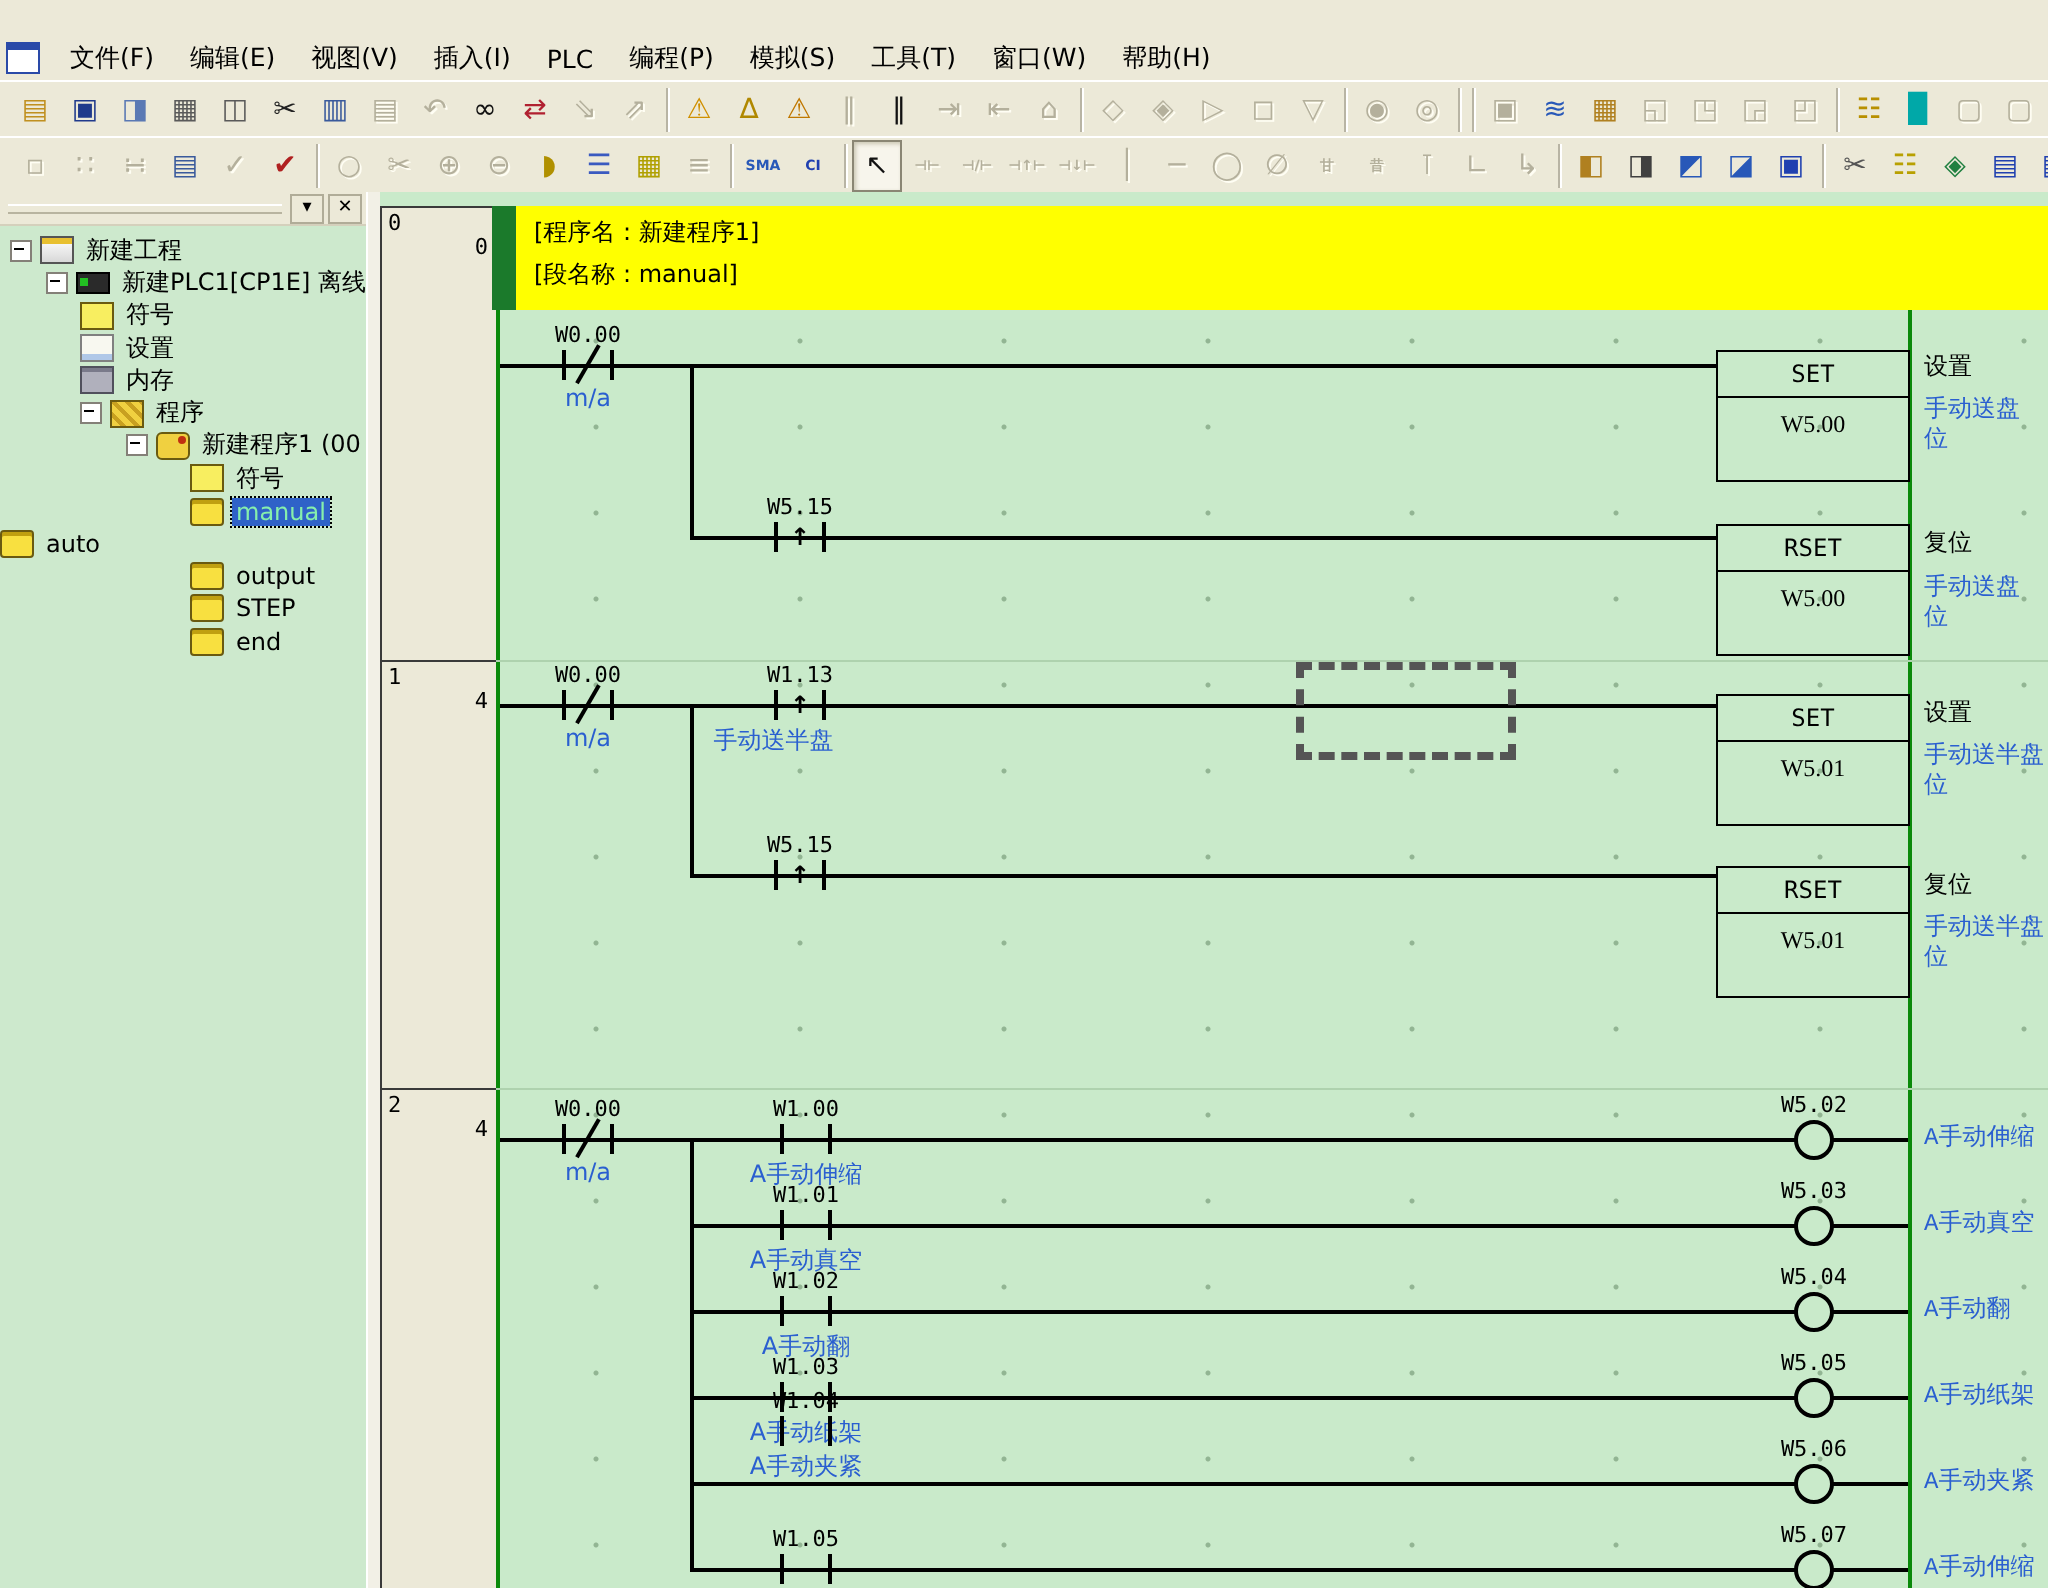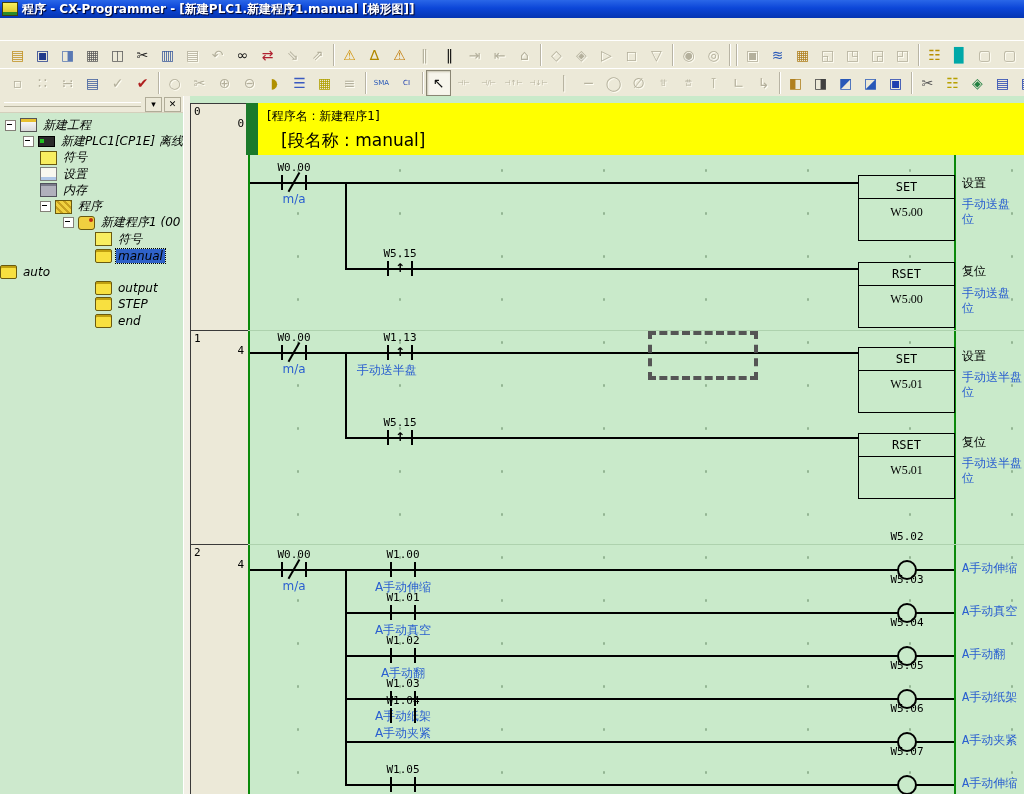--- a/index.html
+++ b/index.html
@@ -23,21 +23,21 @@
   
   .toolbar{position:absolute;left:0;width:1024px;height:28px;background:#ece9d8;
     border-top:1px solid #fff;display:flex;align-items:center;overflow:hidden;}
   #toolbar1{top:40px;} #toolbar2{top:68px;border-bottom:1px solid #d0ccb8;}
   .grip{width:5px;height:22px;margin:0 3px 0 2px;
     background:repeating-linear-gradient(to right,#fff 0 1px,#b8b4a0 1px 2px,transparent 2px 3px);}
   .tbtn{width:23px;height:24px;display:flex;align-items:center;justify-content:center;
     font-size:14px;line-height:1;border:1px solid transparent;cursor:default;flex:none;}
   .tbtn.disabled{color:#b4b09c;text-shadow:1px 1px 0 #fffef4;}
   .tbtn.pressed{border:1px solid #8a8674;background:#f7f5ec;box-shadow:inset 1px 1px 2px #c9c5b2;}
-  .tbtn.txticon{font-size:7px;font-weight:normal;letter-spacing:0;}
+  .tbtn.txticon{font-size:7px;font-weight:bold;letter-spacing:0;}
   .tsep{width:1px;height:22px;background:#b8b4a4;box-shadow:1px 0 0 #fff;margin:0 3px;flex:none;}
   
   #treepane{position:absolute;left:0;top:96px;width:183px;height:698px;
     background:#cde9cd;border-right:1px solid #9a968a;overflow:hidden;}
   #treehdr{height:16px;background:#ece9d8;border-bottom:1px solid #d4d0bc;
     display:flex;align-items:center;}
   #treehdr .hgrip{flex:1;height:3px;margin:0 4px;
     border-top:1px solid #fff;border-bottom:1px solid #b8b4a0;}
   .hbtn{width:15px;height:13px;margin-right:2px;background:#ece9d8;border:1px solid #b0ac98;
     font-size:9px;display:flex;align-items:center;justify-content:center;cursor:default;}
@@ -51,38 +51,38 @@
     box-shadow:inset 0 3px 0 #e8c030;}
   .ti-plc{background:#2a2a2a;border-color:#000;height:9px;}
   .ti-plc::after{content:"";position:absolute;left:1px;top:2px;width:4px;height:4px;background:#22c022;}
   .ti-symbols{background:#f8ee60;}
   .ti-settings{background:#f8f8f0;border-color:#808080;box-shadow:inset 0 -3px 0 #b0c8e8;}
   .ti-memory{background:#b0b0bc;border-color:#50505c;box-shadow:inset 0 2px 0 #7a7a8a;}
   .ti-programs{background:repeating-linear-gradient(45deg,#f0d040 0 3px,#c8a020 3px 5px);}
   .ti-program{background:#f0d040;border-radius:3px;}
   .ti-program::after{content:"";position:absolute;right:1px;top:1px;width:4px;height:4px;background:#c03010;border-radius:2px;}
   .ti-section{background:#f8e040;border-radius:2px;box-shadow:inset 0 2px 0 #c0a010;}
-  .tlabel{font-size:12px;padding:0 2px;font-style:italic;}
-  .tlabel.selected{background:#2f62c8;color:#000000;outline:1px dotted #000;}
+  .tlabel{font-size:12px;padding:0 2px;}
+  .tlabel.selected{background:#2f62c8;color:#86efac;outline:1px dotted #000;}
   
   #splitter{position:absolute;left:183px;top:96px;width:7px;height:698px;
     background:#f2f0e6;border-left:1px solid #fff;}
   #ladder{position:absolute;left:190px;top:96px;width:834px;height:698px;
     background:#c9eaca;overflow:hidden;
     background-image:radial-gradient(circle,rgba(110,145,110,.6) 1px,transparent 1.5px);
     background-size:102px 43px;background-position:57px 10px;}
   .mcell{position:absolute;left:0;width:58px;background:#ece9d8;
     border:1px solid #3a3a3a;border-bottom:none;font-family:"DejaVu Sans Mono",monospace;
     background-image:none;}
   .mcell .rnum{position:absolute;left:3px;top:1px;font-size:11px;}
   .mcell .step{position:absolute;right:5px;top:13px;font-size:11px;}
   #yhdr{position:absolute;left:68px;top:7px;width:766px;height:52px;background:#ffff00;}
   #yhdr .gblock{position:absolute;left:-12px;top:0;width:12px;height:52px;background:#1b7a2b;}
   #yhdr .hline1{position:absolute;left:9px;top:5px;font-size:12px;}
-  #yhdr .hline2{position:absolute;left:23px;top:26px;font-size:17px;}
+  #yhdr .hline2{position:absolute;left:9px;top:26px;font-size:12px;}
   .bus{position:absolute;width:2px;background:#0a8a0a;}
   .hw{position:absolute;height:1.5px;background:#000;}
   .vw{position:absolute;width:1.5px;background:#000;}
   .rsep{position:absolute;left:58px;width:776px;height:1px;background:#aed2ae;}
   .contact{position:absolute;width:22px;height:15px;
     border-left:2px solid #000;border-right:2px solid #000;}
   .contact .slash{position:absolute;left:10px;top:-4px;width:1.5px;height:22px;
     background:#000;transform:rotate(30deg);}
   .contact .up{position:absolute;left:50%;top:50%;transform:translate(-50%,-55%);
     font-size:12px;font-weight:bold;}
@@ -91,35 +91,44 @@
   .cmt{position:absolute;top:17px;left:50%;transform:translateX(-50%);
     font-size:12px;color:#2a5fd0;white-space:nowrap;}
   .cmt.shift{transform:translateX(-72%);}
   .iblock{position:absolute;width:95px;height:64px;border:1.5px solid #000;}
   .iop{height:22px;border-bottom:1.5px solid #000;display:flex;align-items:center;
     justify-content:center;font-family:"DejaVu Sans Mono",monospace;font-size:12px;}
   .ioprnd{height:38px;display:flex;justify-content:center;padding-top:6px;
     font-family:Liberation Serif, serif;font-size:12px;}
   .coil{position:absolute;width:16px;height:16px;border:2px solid #000;border-radius:50%;
     background:#c9eaca;}
-  .coil .addr{bottom:35px;}
+  .coil .addr{bottom:19px;}
   .rlabel{position:absolute;left:772px;width:62px;font-size:12px;line-height:15px;}
   .rlabel.blk{color:#000;} .rlabel.blu{color:#2a5fd0;font-family:Liberation Mono, monospace;}
   .selcursor{position:absolute;border:4px dashed #555;background:transparent;}
 </style>
 </head>
 <body>
 
 <div id="app">
 
-  <div id="titlebar">
-    <span class="appicon"></span>
-    <span class="ttext">程序 - CX-Programmer - [新建PLC1.新建程序1.manual [梯形图]]</span>
+
+  <div id="menubar">
+    <span class="childicon"></span>
+    <span class="menu-item">文件(F)</span>
+    <span class="menu-item">编辑(E)</span>
+    <span class="menu-item">视图(V)</span>
+    <span class="menu-item">插入(I)</span>
+    <span class="menu-item">PLC</span>
+    <span class="menu-item">编程(P)</span>
+    <span class="menu-item">模拟(S)</span>
+    <span class="menu-item">工具(T)</span>
+    <span class="menu-item">窗口(W)</span>
+    <span class="menu-item">帮助(H)</span>
   </div>
-
 
   <div id="toolbar1" class="toolbar">
       <span class="grip"></span>
       <span class="tbtn" style="color: rgb(192, 144, 32);">▤</span>
       <span class="tbtn" style="color: rgb(32, 58, 140);">▣</span>
       <span class="tbtn" style="color: rgb(90, 121, 180);">◨</span>
       <span class="tbtn" style="color: rgb(90, 90, 90);">▦</span>
       <span class="tbtn" style="color: rgb(90, 90, 90);">◫</span>
       <span class="tbtn" style="color: rgb(34, 34, 34);">✂</span>
       <span class="tbtn" style="color: rgb(58, 90, 156);">▥</span>

